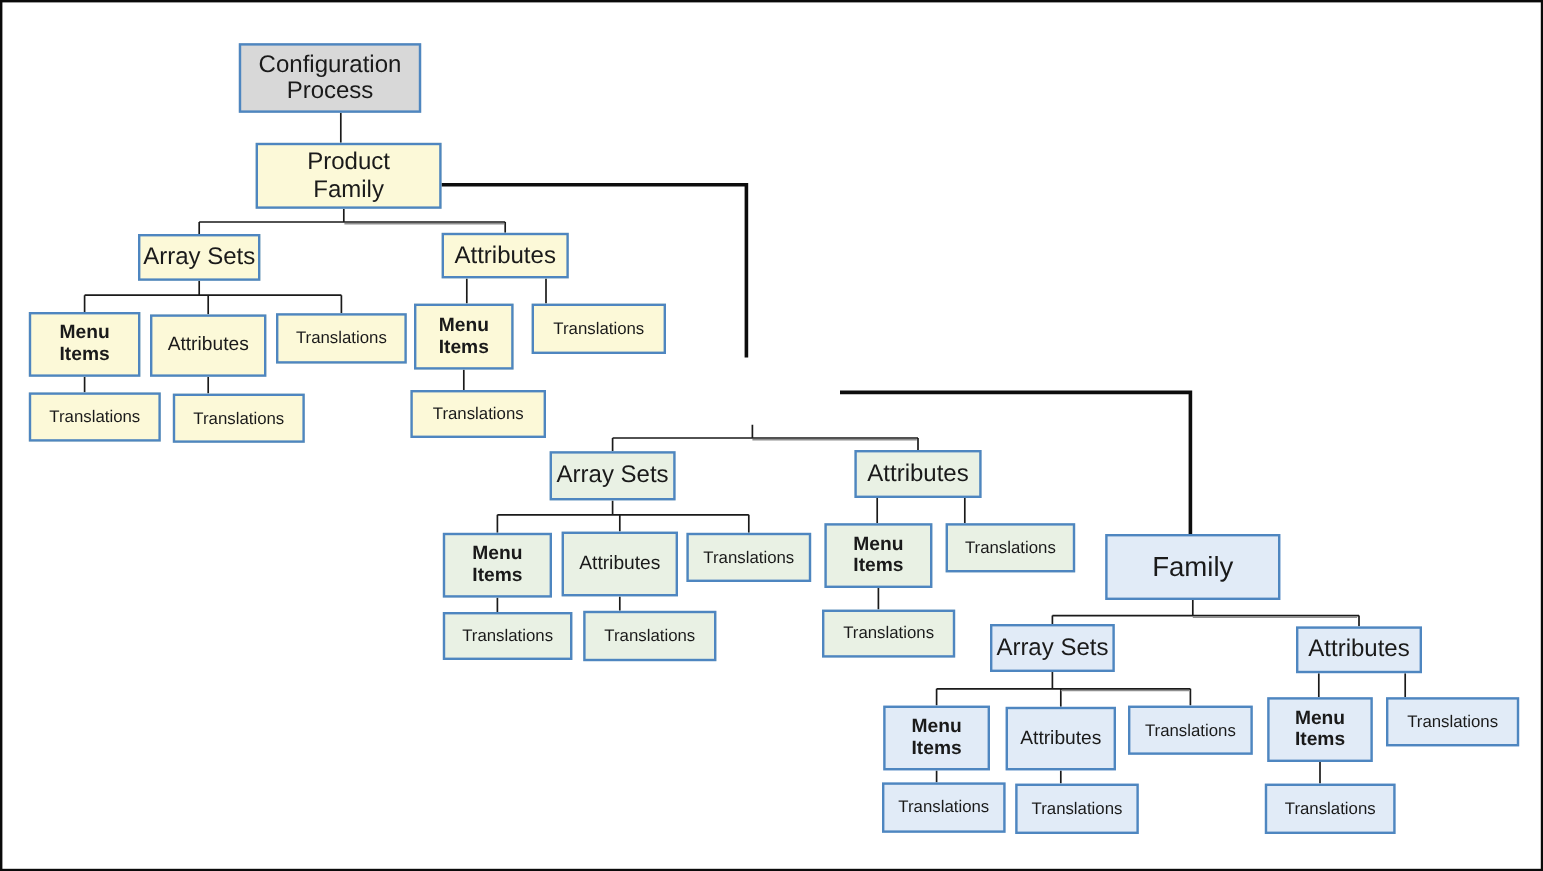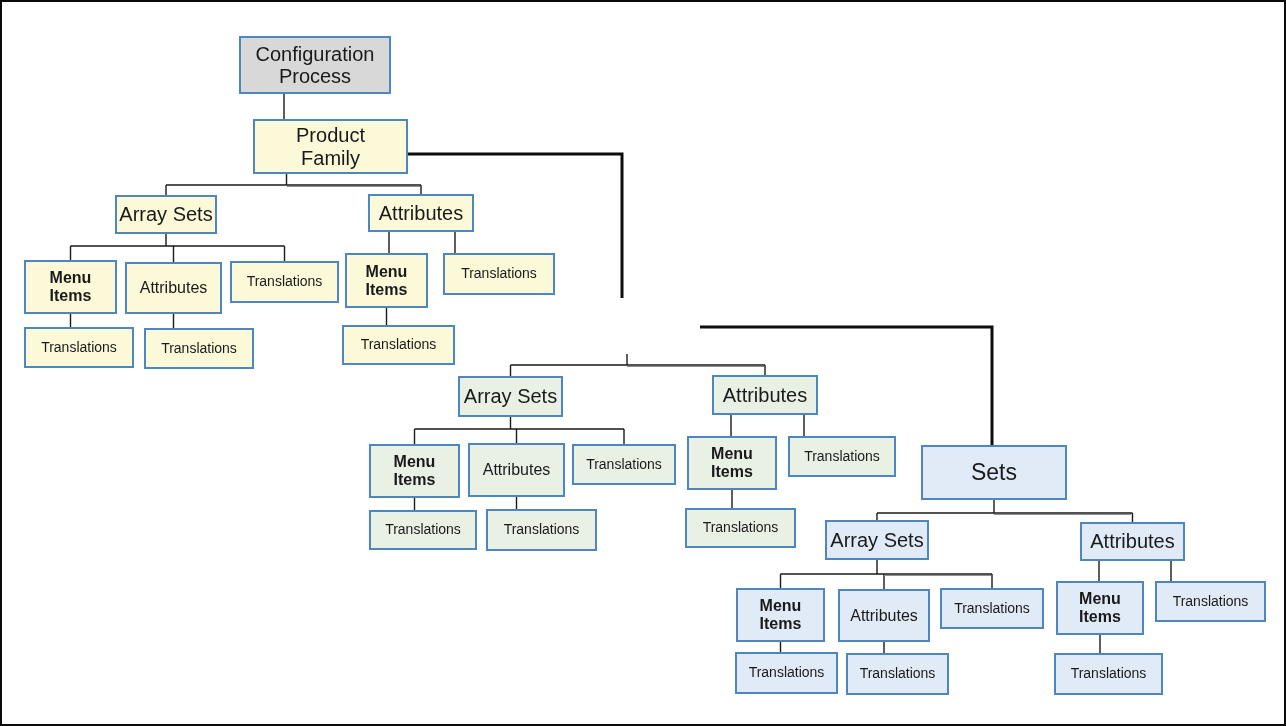--- a/index.html
+++ b/index.html
@@ -10,21 +10,21 @@
   #wires{position:absolute;left:0;top:0;width:1286px;height:726px;}
   .n{
     position:absolute;box-sizing:border-box;border:2px solid #4e86c0;
     display:flex;align-items:center;justify-content:center;text-align:center;
     color:#1a1a1a;line-height:1.12;background:#ffffff;
   }
   .g-root{background:#d8d8d8;}
   .g-family{background:#fcf9d8;}
   .g-line{background:#e9f1e4;}
   .g-model{background:#e1ebf7;}
-  .s-xl{font-size:20px;margin-left:40px;}
+  .s-xl{font-size:20px;}
   .s-model{font-size:23px;}
   .s-l{font-size:20px;}
   .s-m{font-size:16px;}
   .s-s{font-size:14px;}
   .wrap-narrow span{display:inline-block;max-width:56px;font-weight:bold;}
   .wrap-title span{display:inline-block;max-width:100px;}
 </style>
 </head>
 <body>
 
@@ -120,21 +120,21 @@
       <span>Menu Items</span>
     </div>
   <div class="n g-line s-s" style="left:683px;top:506px;width:111px;height:40px">
       <span>Translations</span>
     </div>
   <div class="n g-line s-s" style="left:786px;top:434px;width:108px;height:41px">
       <span>Translations</span>
     </div>
 
   <div class="n g-model s-model" style="left:919px;top:443px;width:146px;height:55px">
-      <span>Sets</span>
+      <span>Family</span>
     </div>
   <div class="n g-model s-l" style="left:823px;top:518px;width:104px;height:40px">
       <span>Array Sets</span>
     </div>
   <div class="n g-model s-m wrap-narrow" style="left:734px;top:586px;width:89px;height:54px">
       <span>Menu Items</span>
     </div>
   <div class="n g-model s-s" style="left:733px;top:650px;width:103px;height:42px">
       <span>Translations</span>
     </div>

